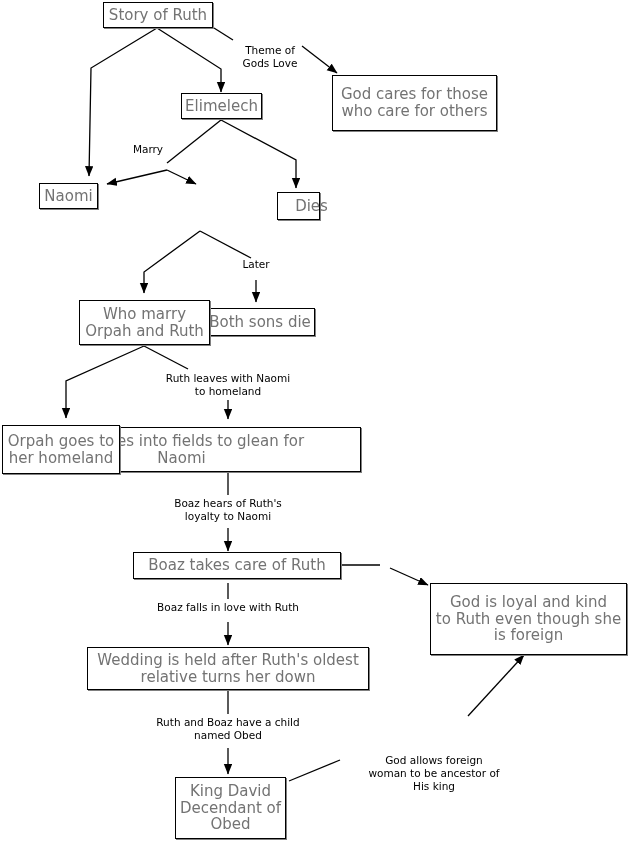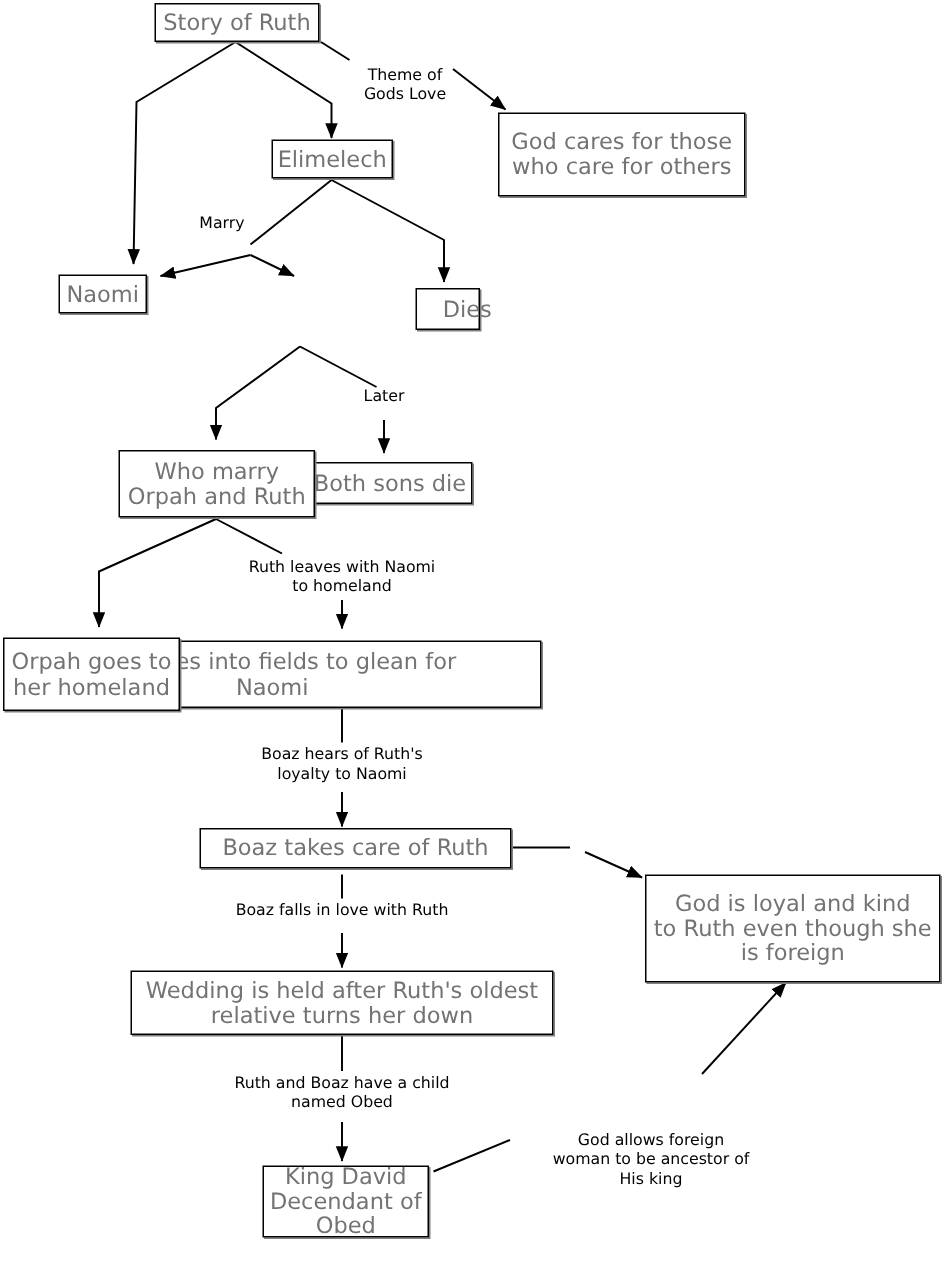--- a/index.html
+++ b/index.html
@@ -130,21 +130,21 @@
 
   <div class="node" style="left:133px; top:552px; width:208px; height:27px;">Boaz takes care of Ruth</div>
 
   <div class="node" style="left:430px; top:583px; width:197px; height:72px;">God is loyal and kind
 to Ruth even though she
 is foreign</div>
 
   <div class="node" style="left:87px; top:647px; width:282px; height:43px;">Wedding is held after Ruth's oldest
 relative turns her down</div>
 
-  <div class="node" style="left:175px; top:777px; width:111px; height:48px;">King David
+  <div class="node" style="left:175px; top:777px; width:111px; height:62px;">King David
 Decendant of
 Obed</div>
 
   <div class="edge-label" style="left:235px; top:28px; width:70px;margin-top:16px;">Theme of
 Gods Love</div>
 
   <div class="edge-label" style="left:125px; top:143px; width:46px;">Marry</div>
 
   <div class="edge-label" style="left:233px; top:258px; width:46px;">Later</div>
 

